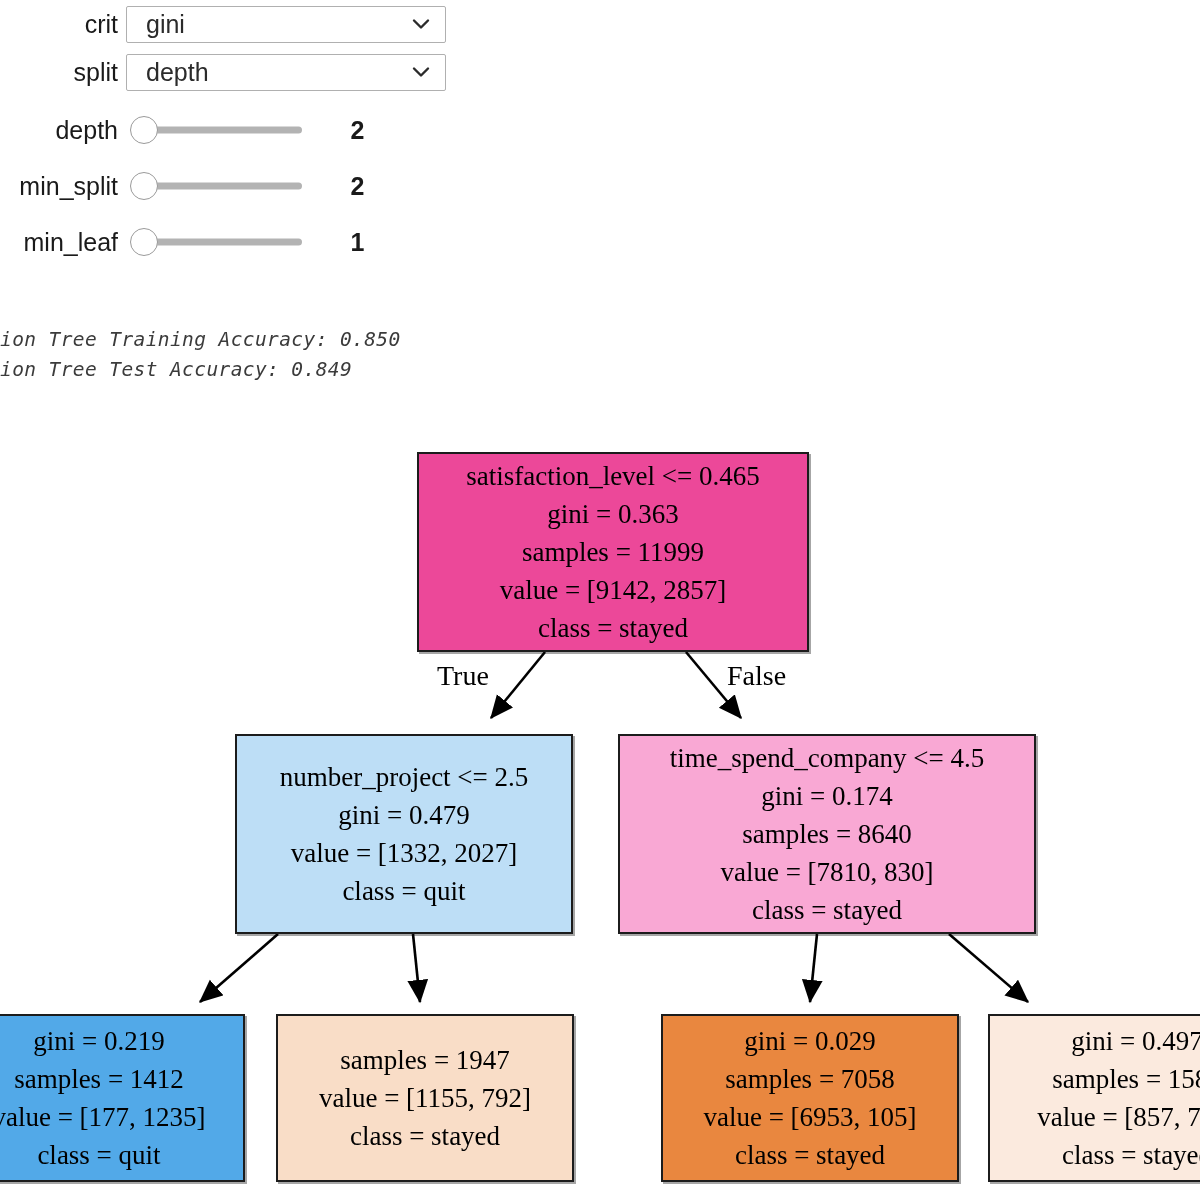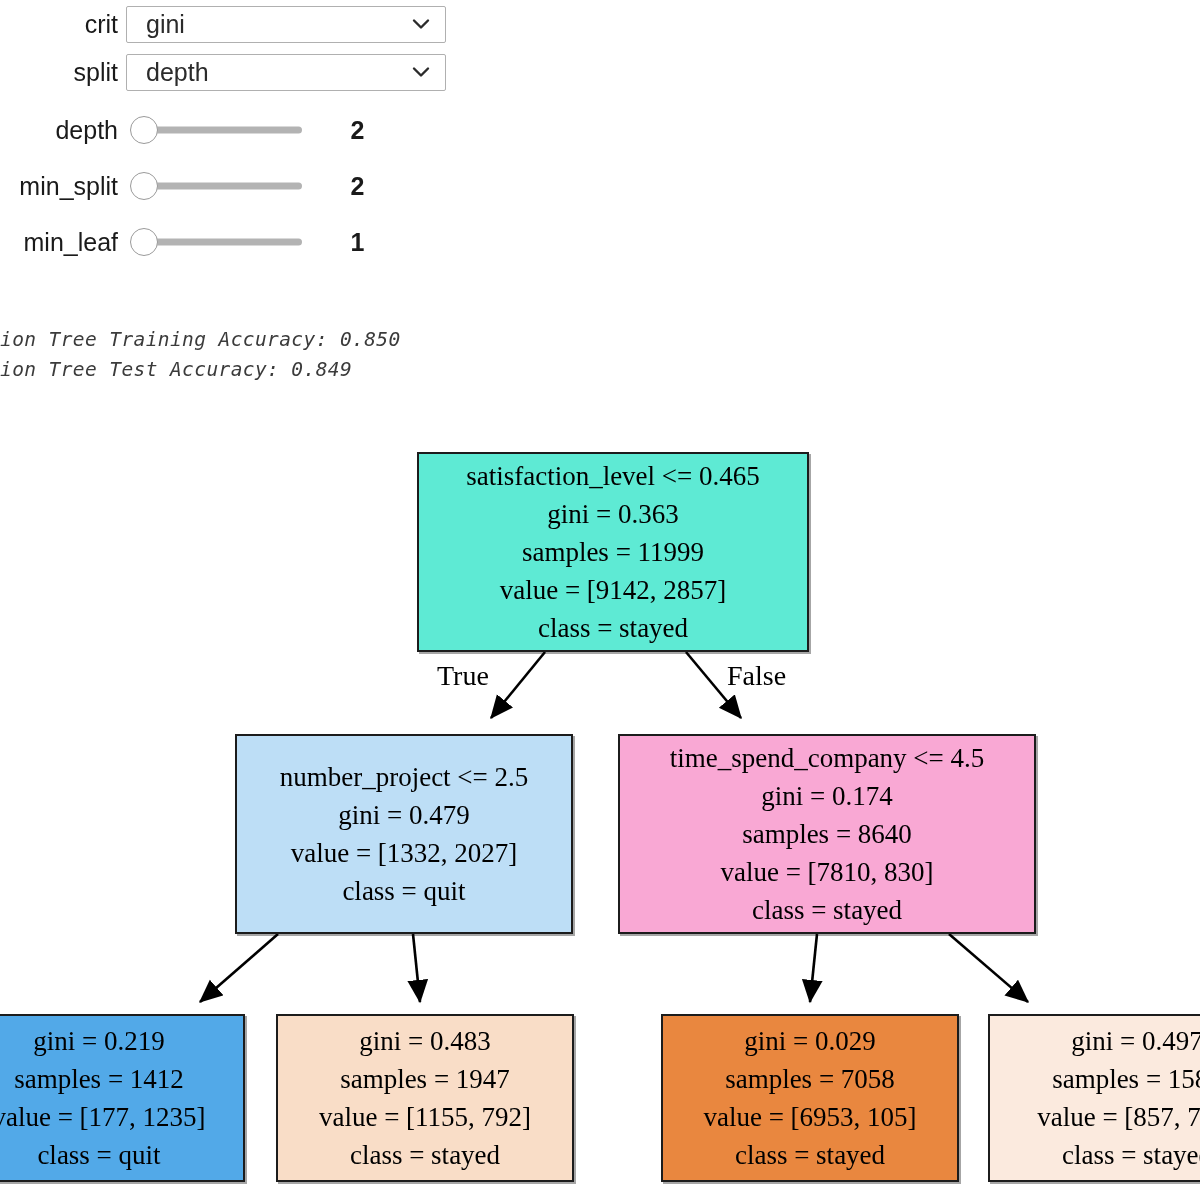--- a/index.html
+++ b/index.html
@@ -149,21 +149,21 @@
     <path d="M413,934 L420,1002" stroke="#000" stroke-width="2.6" fill="none" marker-end="url(#ah)"></path>
 
     <path d="M817,934 L810,1002" stroke="#000" stroke-width="2.6" fill="none" marker-end="url(#ah)"></path>
 
     <path d="M949,934 L1028,1002" stroke="#000" stroke-width="2.6" fill="none" marker-end="url(#ah)"></path>
   </svg>
 
   <div class="edgelabel" style="left:437px;top:660px;">True</div>
   <div class="edgelabel" style="left:727px;top:660px;">False</div>
 
-  <div class="node" style="left:417px;top:452px;width:392px;height:200px;background:#5eead4;">
+  <div class="node" style="left:417px;top:452px;width:392px;height:200px;background:#ec4899;">
     <div>satisfaction_level &lt;= 0.465</div>
     <div>gini = 0.363</div>
     <div>samples = 11999</div>
     <div>value = [9142, 2857]</div>
     <div>class = stayed</div>
   </div>
 
   <div class="node" style="left:235px;top:734px;width:338px;height:200px;background:#bddef6;">
     <div>number_project &lt;= 2.5</div>
     <div>gini = 0.479</div>
@@ -180,21 +180,20 @@
   </div>
 
   <div class="node" style="left:-47px;top:1014px;width:292px;height:168px;background:#52a9e8;">
     <div>gini = 0.219</div>
     <div>samples = 1412</div>
     <div>value = [177, 1235]</div>
     <div>class = quit</div>
   </div>
 
   <div class="node" style="left:276px;top:1014px;width:298px;height:168px;background:#f9ddc7;">
-    <div>gini = 0.483</div>
     <div>samples = 1947</div>
     <div>value = [1155, 792]</div>
     <div>class = stayed</div>
   </div>
 
   <div class="node" style="left:661px;top:1014px;width:298px;height:168px;background:#e9873f;">
     <div>gini = 0.029</div>
     <div>samples = 7058</div>
     <div>value = [6953, 105]</div>
     <div>class = stayed</div>

